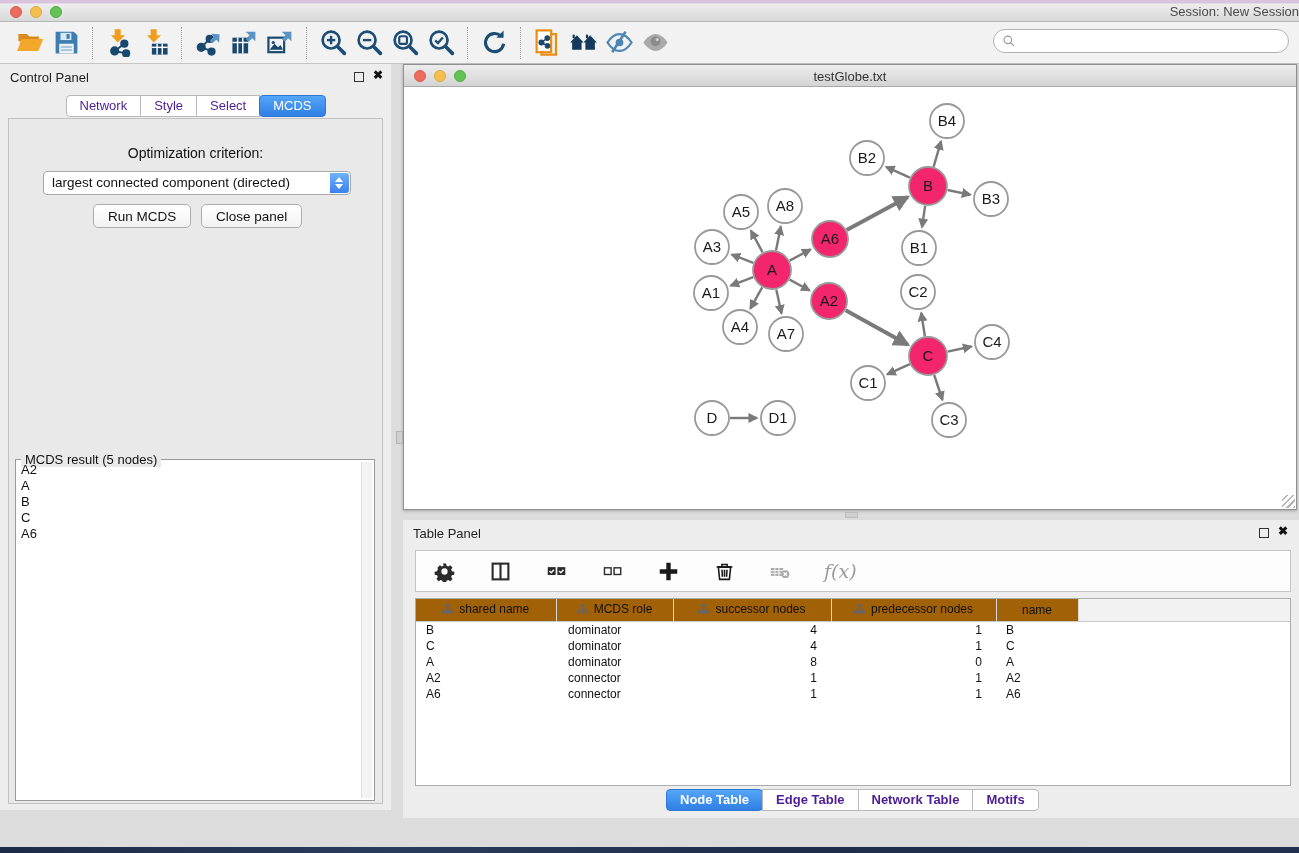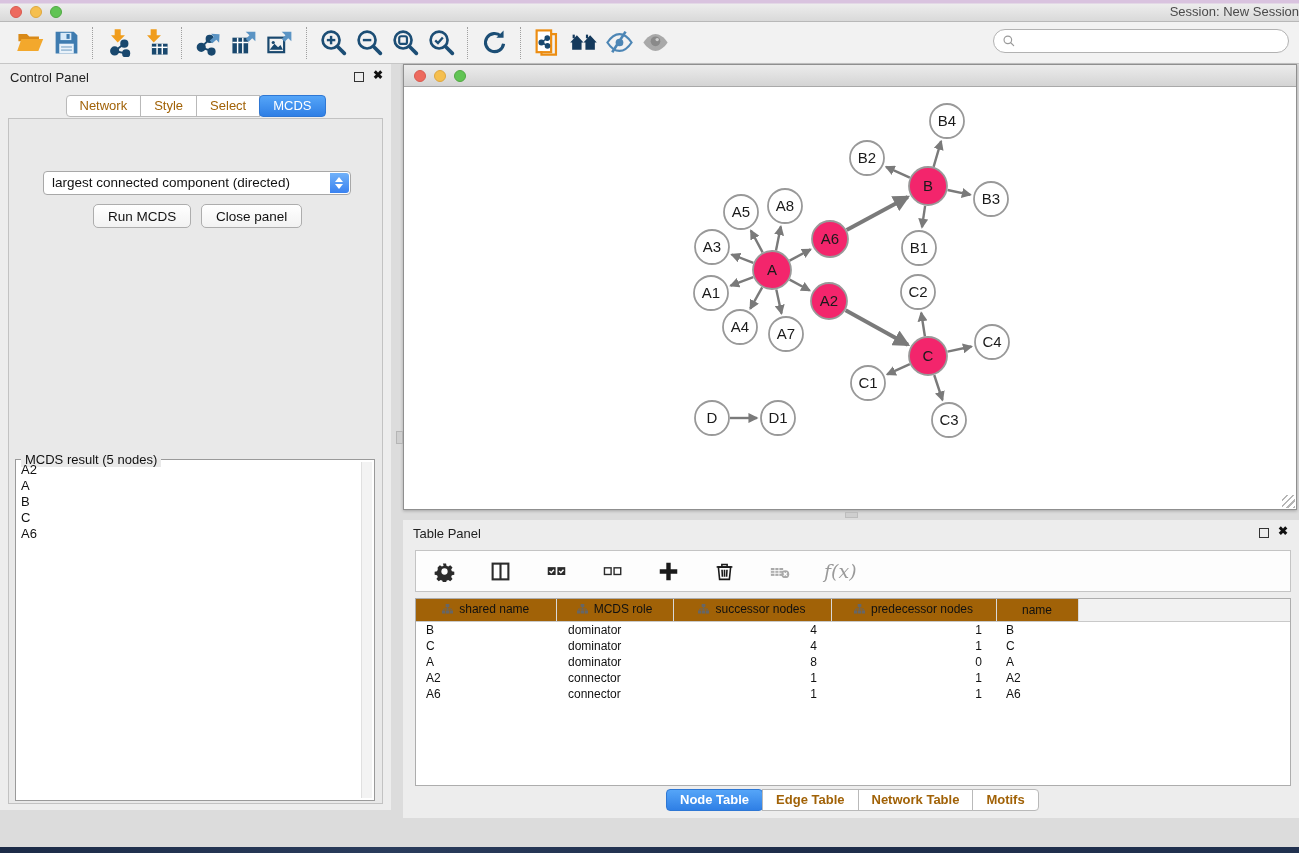--- a/index.html
+++ b/index.html
@@ -34,21 +34,21 @@
   .panel-head { position:absolute; left:0; right:0; top:0; height:26px; }
   .panel-title { position:absolute; left:10px; top:6px; font-size:13px; color:#222; }
   .float-ic { position:absolute; top:8px; width:10px; height:10px; border:1.6px solid #333; }
   .x-ic { position:absolute; top:4px; font-size:12px; font-weight:bold; color:#111; }
   .x-ic::before{ content:"✖"; }
 
   
   .control-panel { position:absolute; left:0; top:64px; width:391px; height:746px; background:#ededed; }
   .cp-tabs { position:absolute; top:31px; left:50%; transform:translateX(-50%); display:flex; }
   .tab { height:22px; line-height:20px; padding:0 13px; font-size:13px; background:#fff;
-    border:1px solid #b9b9b9; margin-left:-1px; color:#a16207; }
+    border:1px solid #b9b9b9; margin-left:-1px; color:#4c1d95; }
   .tab:first-child{ border-radius:4px 0 0 4px; margin-left:0;}
   .tab:last-child{ border-radius:0 4px 4px 0;}
   .tab.selected{ background:linear-gradient(#55a5f8,#2f7fe5); color:#fff; border-color:#2e77d4; border-radius:4px; }
   .cp-body { position:absolute; left:8px; right:8px; top:54px; bottom:6px; background:#e9e9e9; border:1px solid #c2c2c2; }
   .opt-label { position:absolute; top:26px; left:0; right:0; text-align:center; font-size:14px; color:#111; }
   .combo { position:absolute; left:34px; top:52px; width:308px; height:24px; background:#fff;
     border:1px solid #a8a8a8; border-radius:4px; font-size:13.5px; color:#111; line-height:22px; padding-left:8px; }
   .combo-step { position:absolute; right:1px; top:1px; bottom:1px; width:19px; border-radius:0 3px 3px 0;
     background:linear-gradient(#70b1f9,#3a82f0); }
   .chev{ position:absolute; left:5px; width:0; height:0; border-left:4.5px solid transparent; border-right:4.5px solid transparent; }
@@ -291,20 +291,21 @@
       <span class="float-ic" style="right:27px;"></span>
       <span class="x-ic" style="right:8px;"></span>
     </div>
     <div class="cp-tabs">
       <div class="tab">Network</div>
       <div class="tab">Style</div>
       <div class="tab">Select</div>
       <div class="tab selected">MCDS</div>
     </div>
     <div class="cp-body">
+      <div class="opt-label">Optimization criterion:</div>
       <div class="combo">
         <span>largest connected component (directed)</span>
         <span class="combo-step">
             <span class="chev up"></span>
             <span class="chev down"></span>
           </span>
       </div>
       <button class="cp-btn run">Run MCDS</button>
       <button class="cp-btn closep">Close panel</button>
       <div class="result-fs">
@@ -321,20 +322,21 @@
     </div>
   </div>
 
   <div class="net-window">
     <div class="net-titlebar">
       <div class="lights" style="left:10px; top:5px;">
         <span class="light red"></span>
         <span class="light yellow"></span>
         <span class="light green"></span>
       </div>
+      <div class="net-title">testGlobe.txt</div>
     </div>
     <svg id="graph" class="net-canvas" viewBox="0 0 892 422">
       <defs>
         <marker id="arrowhead" viewBox="0 0 10 10" refX="8.5" refY="5" markerWidth="4.2" markerHeight="4.2" orient="auto">
           <path id="arrowpath" d="M0,0 L10,5 L0,10 z" fill="#7a7a7a"></path>
         </marker>
       </defs>
     <line x1="358.6" y1="165.4" x2="346.9" y2="143.5" stroke="#7a7a7a" stroke-width="2.4" marker-end="url(#arrowhead)"></line>
         <line x1="372.0" y1="163.4" x2="376.8" y2="139.6" stroke="#7a7a7a" stroke-width="2.4" marker-end="url(#arrowhead)"></line>
         <line x1="349.3" y1="175.8" x2="327.6" y2="167.5" stroke="#7a7a7a" stroke-width="2.4" marker-end="url(#arrowhead)"></line>

